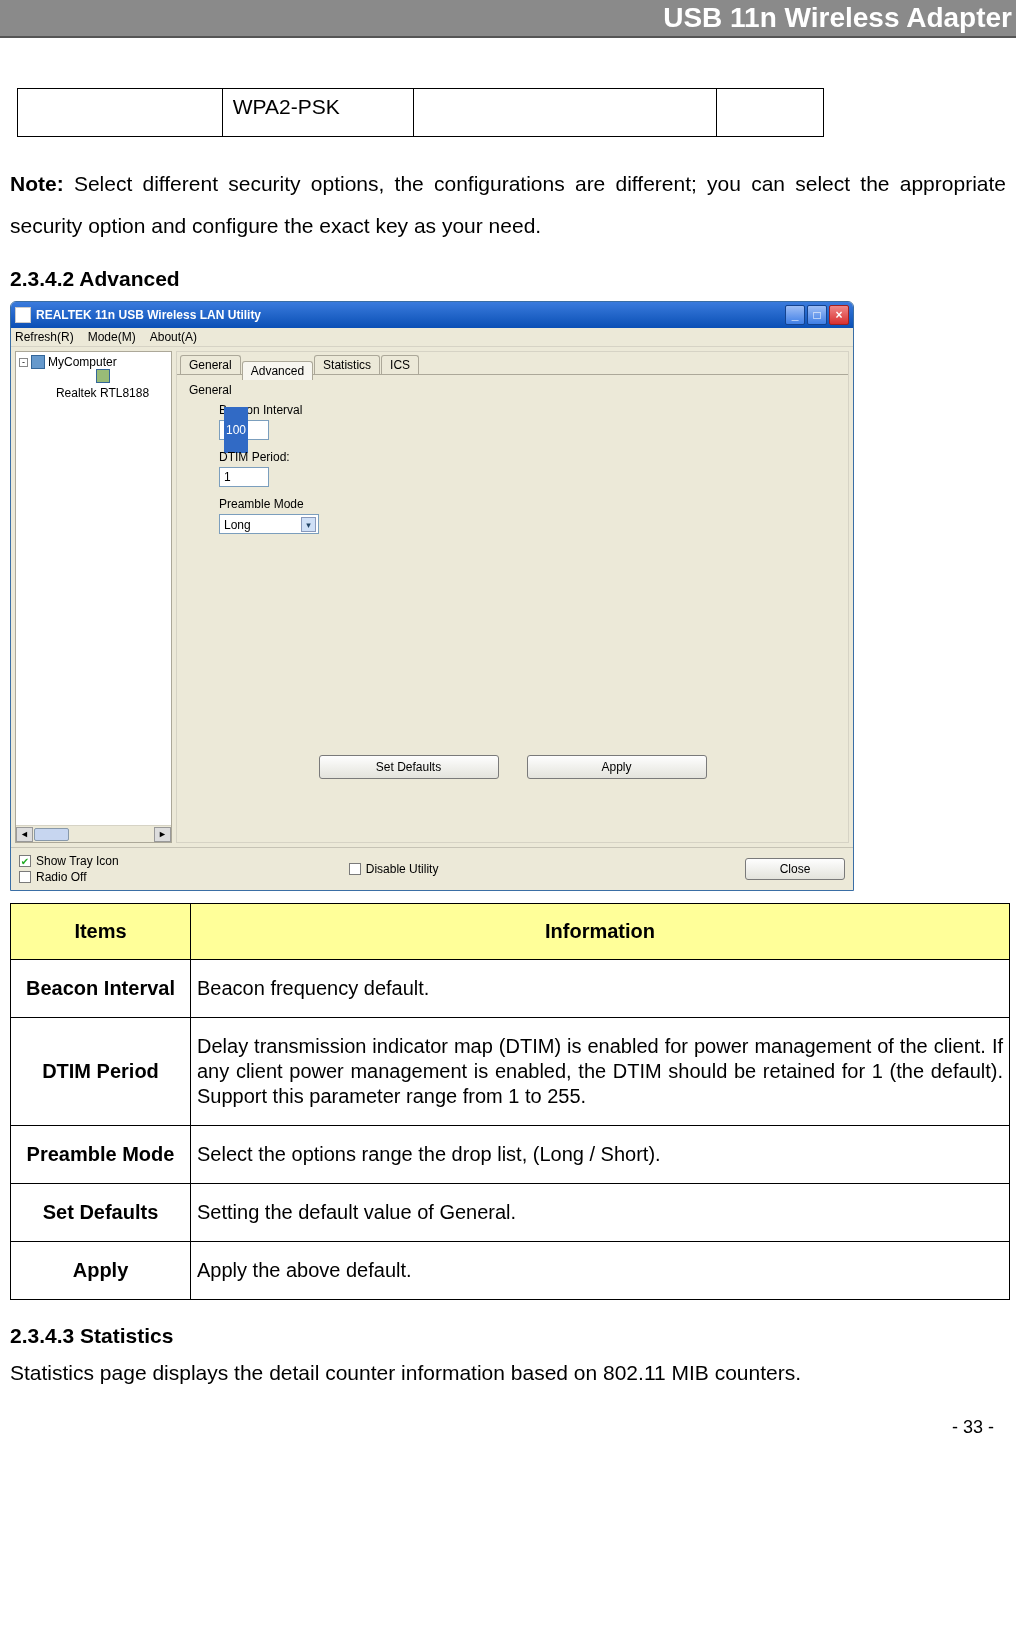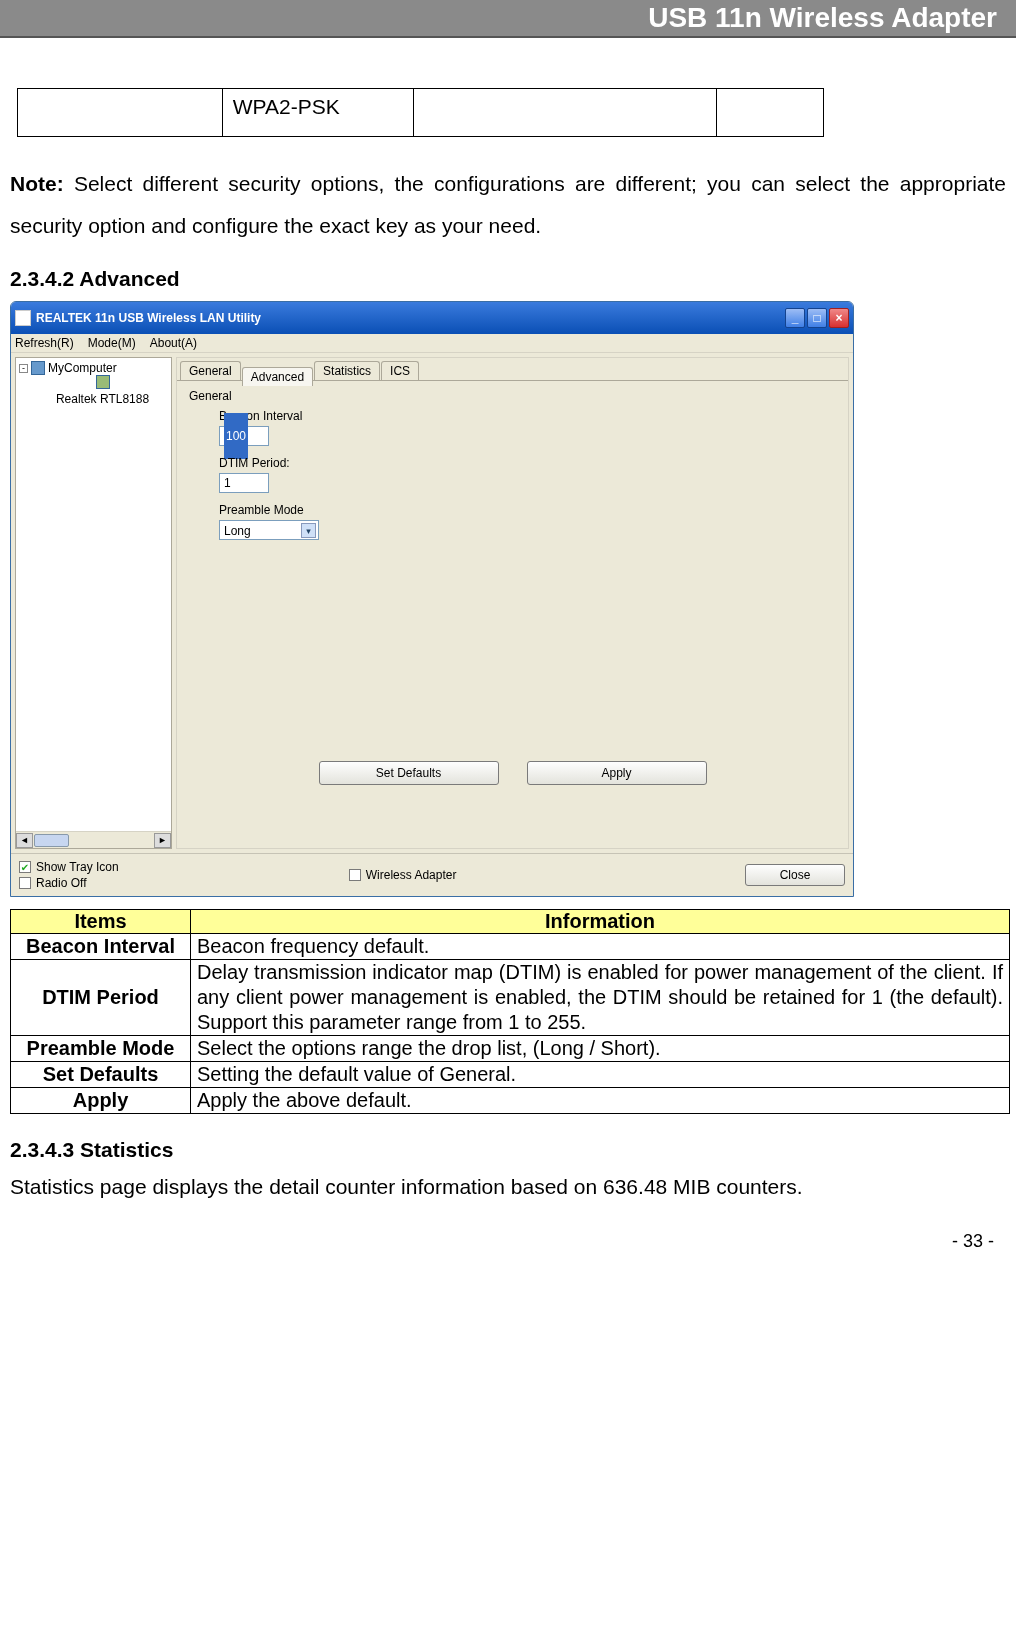--- a/index.html
+++ b/index.html
@@ -6,21 +6,21 @@
     body {
       font-family: Arial, sans-serif;
       width: 1016px;
       background: #fff;
       color: #000;
     }
     .page-header {
       background: #8a8a8a;
       color: #fff;
       text-align: right;
-      padding: 2px 19px;
+      padding: 2px 4px;
       font-size: 28px;
       font-weight: bold;
       border-bottom: 2px solid #555;
     }
     .content {
       padding: 50px 10px 10px 10px;
     }
     .wpa-table {
       border-collapse: collapse;
       margin-bottom: 26px;
@@ -60,21 +60,21 @@
       font-size: 12px;
       background: #ece9d8;
       margin-bottom: 12px;
     }
     .title-bar {
       background: linear-gradient(to bottom, #3a7bdd, #0a4fb5);
       color: #fff;
       display: flex;
       align-items: center;
       padding: 2px 4px;
-      height: 32px;
+      height: 26px;
       font-weight: bold;
     }
     .title-bar .app-icon {
       width: 16px; height: 16px;
       background: #fff;
       border: 1px solid #ccc;
       margin-right: 5px;
     }
     .win-controls { margin-left: auto; display: flex; gap: 2px; }
     .win-btn {
@@ -185,21 +185,21 @@
     .footer-mid{margin-left: 200px;}
     .close-btn{margin-left:auto;width:100px;height:22px;border:1px solid #7a7a7a;border-radius:3px;background:linear-gradient(to bottom,#fefefe,#e3e3dc);font-size:12px;}
     
     .info-table {
       border-collapse: collapse;
       width: 1000px;
       margin-top: 6px;
     }
     .info-table th, .info-table td {
       border: 1px solid #000;
-      padding: 0 6px;
+      padding: 16px 6px;
       font-size: 20px;
       text-align: left;
       vertical-align: middle;
     }
     .info-table th {
       background: #ffff99;
       font-weight: bold;
       text-align: center;
     }
     .info-table td.item-col {
@@ -316,21 +316,21 @@
           <span class="chkbox">✔</span>
           <span>Show Tray Icon</span>
         </label>
         <label class="chk">
           <span class="chkbox"></span>
           <span>Radio Off</span>
         </label>
       </div>
       <label class="chk footer-mid">
         <span class="chkbox"></span>
-        <span>Wireless Adapter</span>
+        <span>Disable Utility</span>
       </label>
       <button class="close-btn">Close</button>
     </div>
   </div>
 
   <table class="info-table">
     <tbody>
         <tr>
       <th style="width:180px">Items</th>
       <th>Information</th>
@@ -352,17 +352,17 @@
       <td class="info-col">Setting the default value of General.</td>
     </tr>
     <tr>
       <td class="item-col">Apply</td>
       <td class="info-col">Apply the above default.</td>
     </tr>
   </tbody>
     </table>
 
   <h3 class="section-heading" style="margin-top:24px">2.3.4.3    Statistics</h3>
-  <p class="stat-para">Statistics page displays the detail counter information based on 636.48 MIB counters.</p>
+  <p class="stat-para">Statistics page displays the detail counter information based on 802.11 MIB counters.</p>
 
 </div>
 
 <div class="page-num">- 33 -</div>
 
 </body></html>

